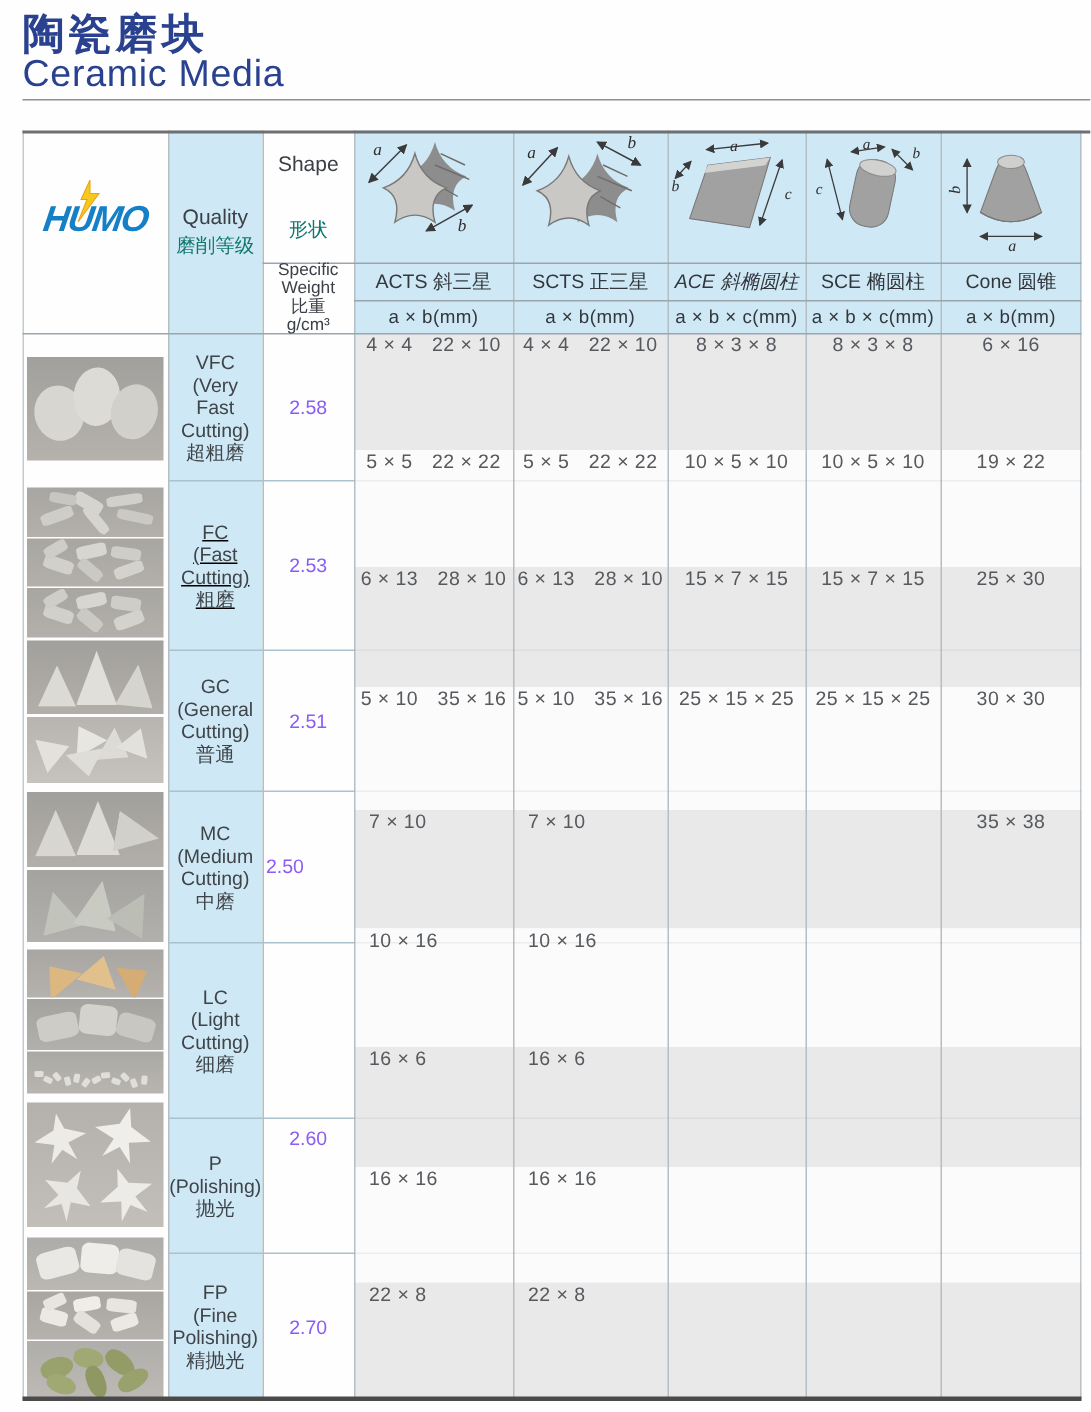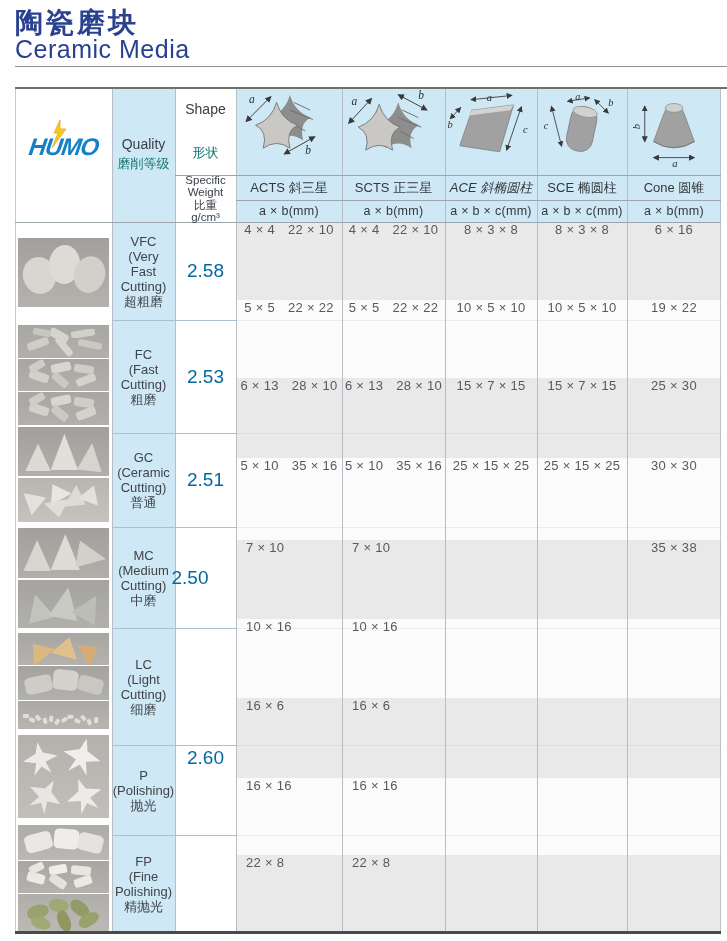--- a/index.html
+++ b/index.html
@@ -9,21 +9,21 @@
   .title-en{position:absolute;left:15px;top:35px;font-size:25px;color:#2a418f;letter-spacing:.5px}
   .rule{position:absolute;left:15px;top:66px;width:712px;height:1px;background:#909090}
   #tbl{position:absolute;left:15px;top:87px;width:712px;height:846px}
   .cell{position:absolute;display:flex;align-items:center;justify-content:center;text-align:center;flex-direction:column}
   .hdr-en{display:block;font-size:14px;color:#3b4046}
   .hdr-zh{display:block;font-size:13px;color:#0f766e;margin-top:3px}
   .sw{display:block;font-size:11.5px;line-height:12.5px;color:#3b4046}
   .cname{font-size:13px;color:#33373c}
   .cunit{font-size:12.5px;color:#33373c;letter-spacing:.3px}
   .grade span{display:block;font-size:13px;line-height:15px;color:#3f4449}
-  .wt{font-size:19px;color:#0369a1}
+  .wt{font-size:13px;color:#8b5cf6}
   .size-cell{position:absolute;display:flex;align-items:flex-start}
   .sv{font-size:13px;color:#56595d;letter-spacing:.3px;white-space:nowrap}
   .photo{position:absolute;left:3px;width:91px;overflow:hidden}
   .photo i{position:absolute;display:block}
   .logo-wrap{position:absolute;left:14px;top:46px;width:82px;height:36px;z-index:6}
   .logo-text{font-style:italic;font-weight:bold;font-size:24px;color:#1580c6;letter-spacing:-1px;transform:skewX(-8deg);display:inline-block}
   .bolt{position:absolute;left:22px;top:-13px}
   svg{display:block}
 </style>
 </head>
@@ -313,32 +313,32 @@
       <div class="cell grade" style="position: absolute; left: 97px; top: 135px; width: 63px; height: 98px;">
         <span>VFC</span>
         <span>(Very</span>
         <span>Fast</span>
         <span>Cutting)</span>
         <span>超粗磨</span>
       </div>
       <div class="cell" style="position: absolute; left: 160px; top: 135px; width: 61px; height: 98px;">
         <span class="wt">2.58</span>
       </div>
-      <div class="cell grade" style="position: absolute; left: 97px; top: 233px; width: 63px; height: 113px;">
+      <div class="cell grade" style="position: absolute; left: 97px; top: 233px; width: 63px; height: 113px; text-decoration: underline;">
         <span>FC</span>
         <span>(Fast</span>
         <span>Cutting)</span>
         <span>粗磨</span>
       </div>
       <div class="cell" style="position: absolute; left: 160px; top: 233px; width: 61px; height: 113px;">
         <span class="wt">2.53</span>
       </div>
       <div class="cell grade" style="position: absolute; left: 97px; top: 346px; width: 63px; height: 94px;">
         <span>GC</span>
-        <span>(Ceramic</span>
+        <span>(General</span>
         <span>Cutting)</span>
         <span>普通</span>
       </div>
       <div class="cell" style="position: absolute; left: 160px; top: 346px; width: 61px; height: 94px;">
         <span class="wt">2.51</span>
       </div>
       <div class="cell grade" style="position: absolute; left: 97px; top: 440px; width: 63px; height: 101px;">
         <span>MC</span>
         <span>(Medium</span>
         <span>Cutting)</span>
@@ -360,20 +360,23 @@
       </div>
       <div class="cell" style="position: absolute; left: 160px; top: 626px; width: 61px; height: 90px;">
         <span class="wt">2.60</span>
       </div>
       <div class="cell grade" style="position: absolute; left: 97px; top: 748px; width: 63px; height: 98px;">
         <span>FP</span>
         <span>(Fine</span>
         <span>Polishing)</span>
         <span>精抛光</span>
       </div>
+      <div class="cell" style="position: absolute; left: 160px; top: 748px; width: 61px; height: 98px;">
+        <span class="wt">2.70</span>
+      </div>
       <div class="size-cell" style="position: absolute; left: 221px; top: 135px; width: 106px; height: 78px; justify-content: center; gap: 13px;">
         <span class="sv">4 × 4</span>
         <span class="sv">22 × 10</span>
       </div>
       <div class="size-cell" style="position: absolute; left: 327px; top: 135px; width: 103px; height: 78px; justify-content: center; gap: 13px;">
         <span class="sv">4 × 4</span>
         <span class="sv">22 × 10</span>
       </div>
       <div class="size-cell" style="position: absolute; left: 430px; top: 135px; width: 92px; height: 78px; justify-content: center;">
         <span class="sv">8 × 3 × 8</span>

